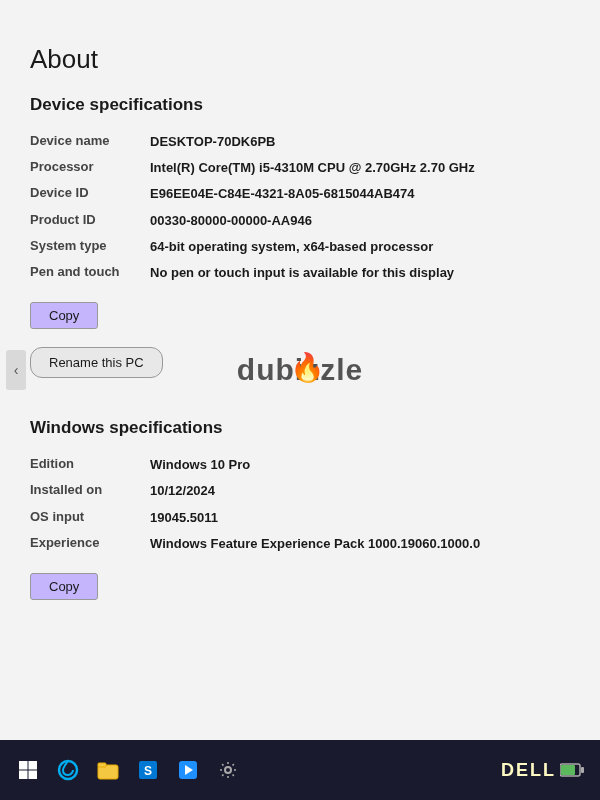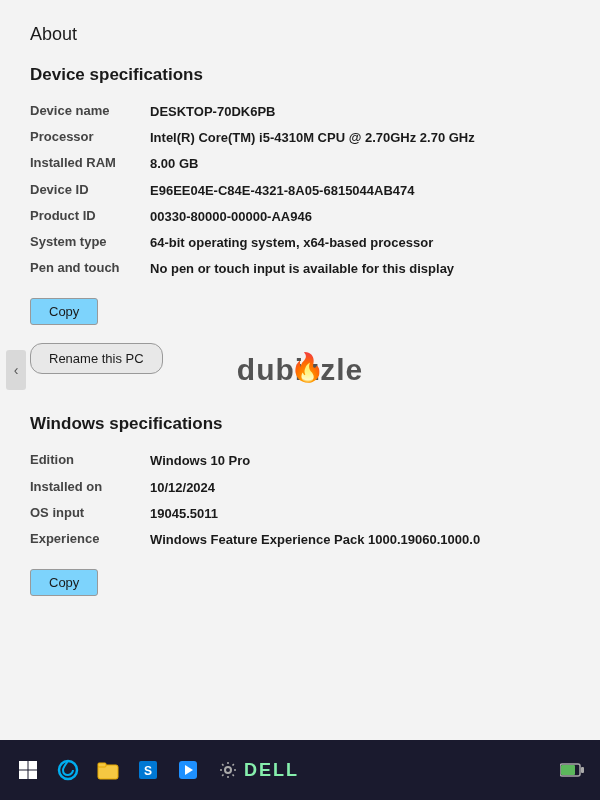--- a/index.html
+++ b/index.html
@@ -46,47 +46,48 @@
       width: 32px;
       height: 32px;
       display: flex;
       align-items: center;
       justify-content: center;
       cursor: pointer;
       border-radius: 4px;
     }
 
     .dell-logo {
-      color: #86efac;
+      color: #fef9c3;
       font-size: 18px;
       font-weight: bold;
       letter-spacing: 2px;
       font-family: Arial, sans-serif;
-      text-align: left;
+      text-align: right;
       flex: 1;
     }
 
     .taskbar-right {
       display: flex;
       align-items: center;
       gap: 8px;
     }
 
     .settings-content {
       padding: 24px 30px;
       background: #f3f3f3;
       height: 100%;
       overflow-y: auto;
     }
 
     .page-title {
-      font-size: 18px;
+      font-size: 26px;
       font-weight: 300;
       color: #1a1a1a;
       margin-bottom: 20px;
+      margin-top: 20px;
     }
 
     .section-title {
       font-size: 17px;
       font-weight: 700;
       color: #1a1a1a;
       margin-bottom: 14px;
     }
 
     .spec-table {
@@ -112,21 +113,21 @@
 
     .spec-table td:last-child {
       color: #1a1a1a;
       line-height: 1.4;
     }
 
     .copy-btn {
       display: inline-block;
       padding: 5px 18px;
       border: 1px solid #999;
-      background: #7dd3fc;
+      background: #c4b5fd;
       border-radius: 3px;
       font-size: 13px;
       cursor: pointer;
       color: #1a1a1a;
       margin-bottom: 10px;
     }
 
     .rename-btn {
       display: inline-block;
       padding: 7px 18px;
@@ -200,24 +201,20 @@
       <tbody id="device-specs-body">
           <tr>
       <td>Device name</td>
       <td>DESKTOP-70DK6PB</td>
     </tr>
           <tr>
       <td>Processor</td>
       <td>Intel(R) Core(TM) i5-4310M CPU @ 2.70GHz  2.70 GHz</td>
     </tr>
           <tr>
-      <td>Installed RAM</td>
-      <td>8.00 GB</td>
-    </tr>
-          <tr>
       <td>Device ID</td>
       <td>E96EE04E-C84E-4321-8A05-6815044AB474</td>
     </tr>
           <tr>
       <td>Product ID</td>
       <td>00330-80000-00000-AA946</td>
     </tr>
           <tr>
       <td>System type</td>
       <td>64-bit operating system, x64-based processor</td>

